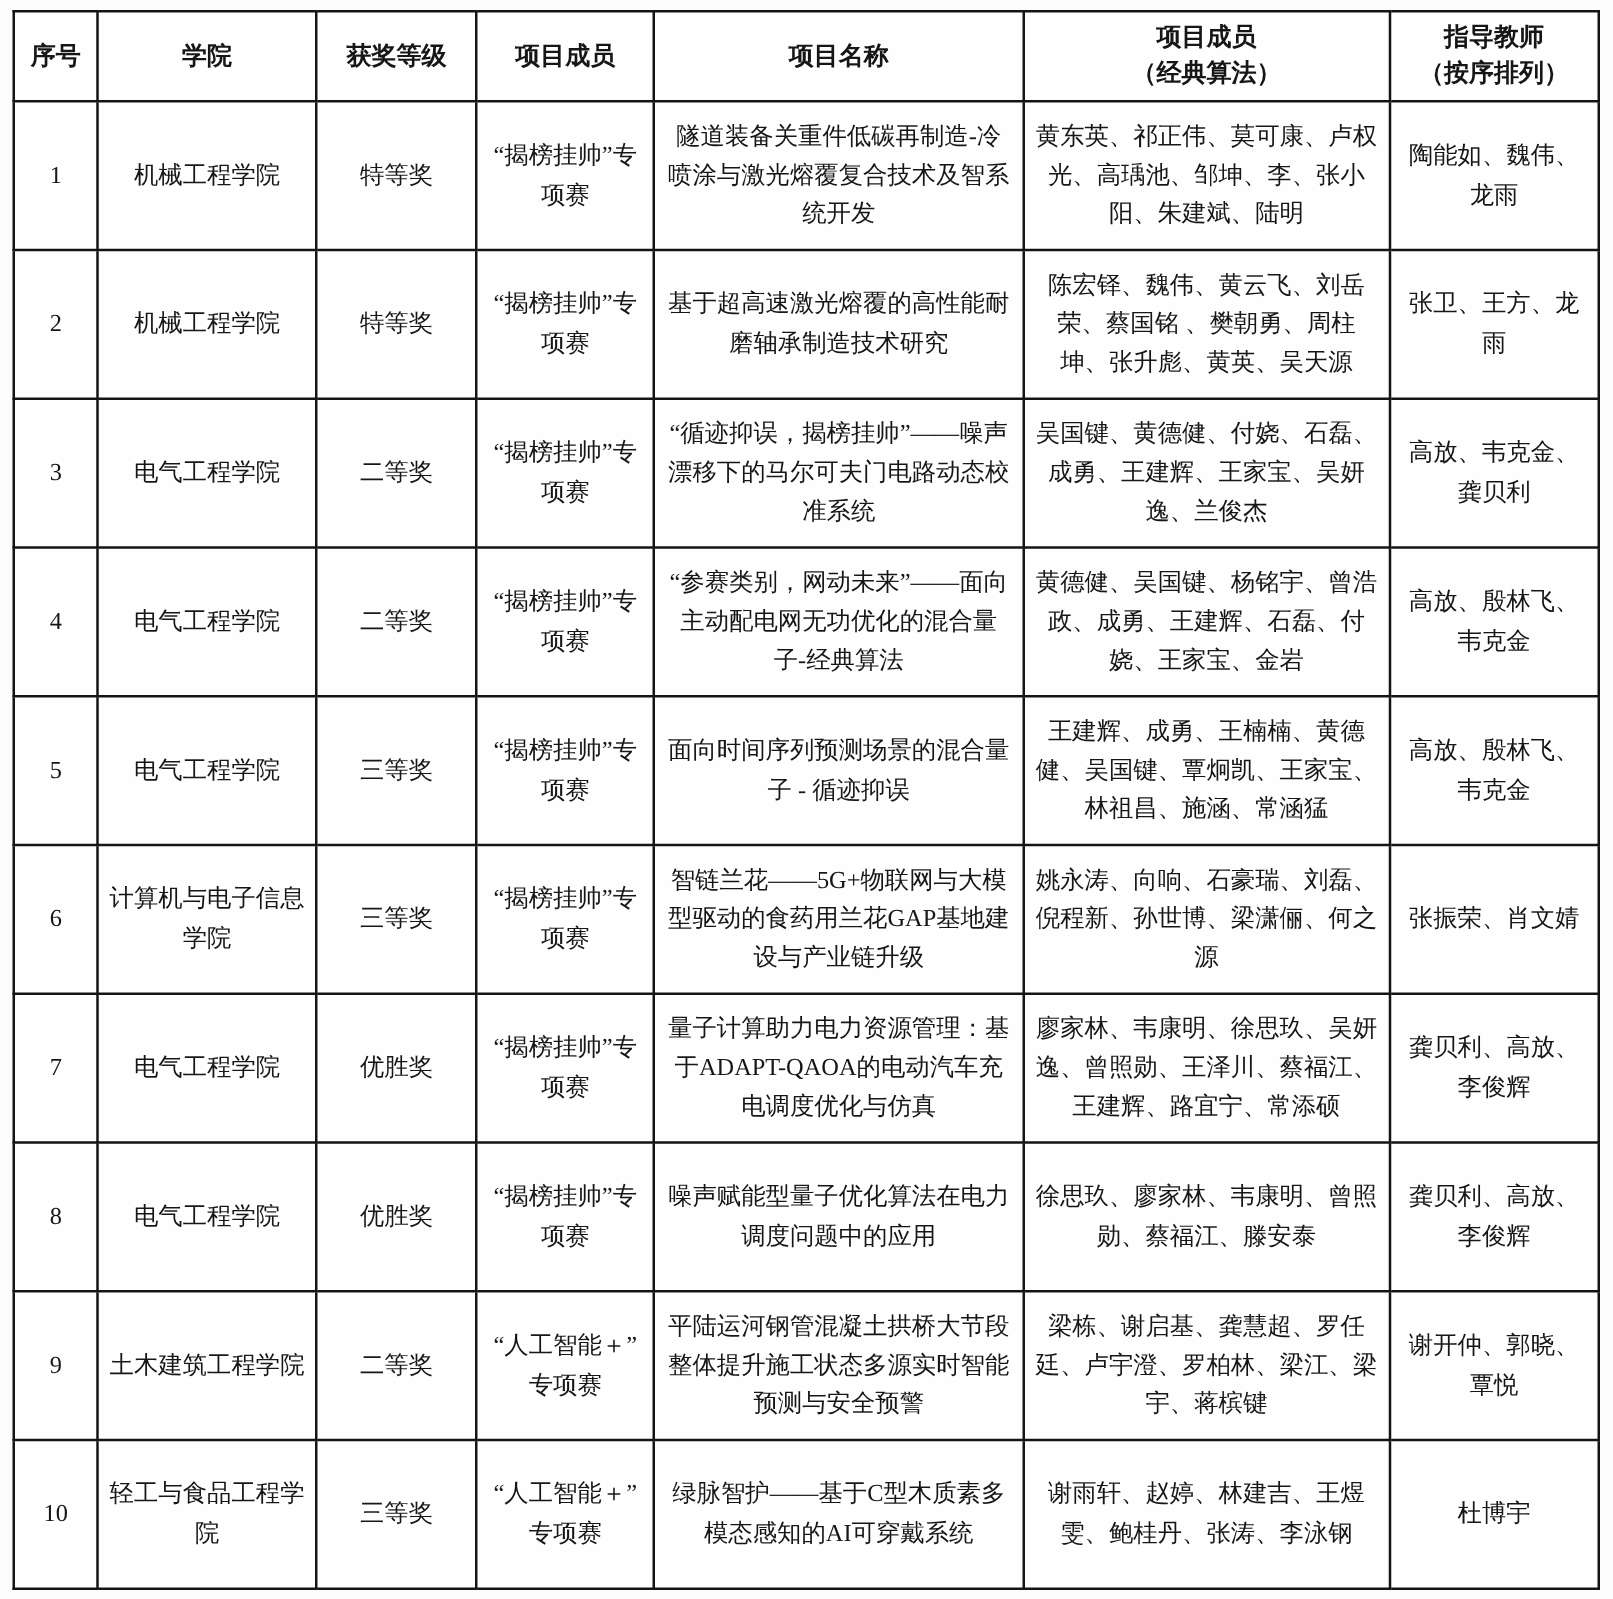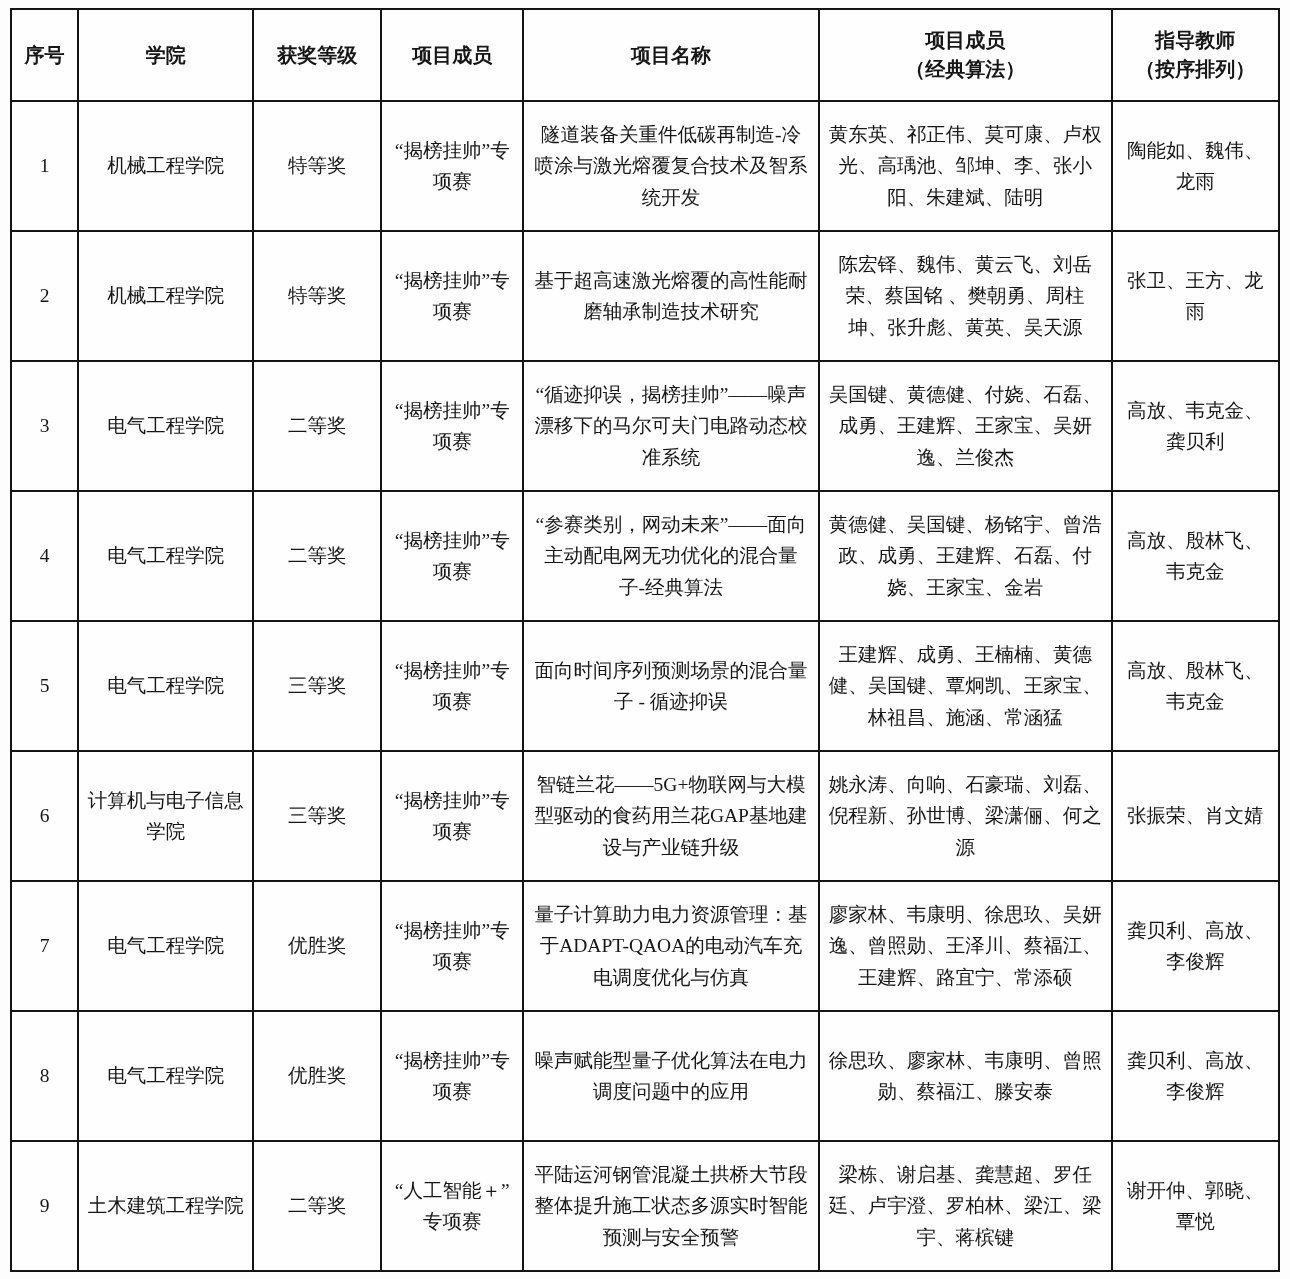--- a/index.html
+++ b/index.html
@@ -34,21 +34,21 @@
   table.award-table th {
     font-size: 20px;
     font-weight: bold;
     white-space: pre-line;
     line-height: 1.45;
   }
   table.award-table td {
     font-size: 19.5px;
     line-height: 1.6;
   }
-  thead tr { height: 92px; }
+  thead tr { height: 72px; }
   tbody tr { height: 116px; }
   col.c-no       { width: 5.3%; }
   col.c-college  { width: 13.8%; }
   col.c-award    { width: 10.1%; }
   col.c-category { width: 11.2%; }
   col.c-project  { width: 23.3%; }
   col.c-members  { width: 23.1%; }
   col.c-teachers { width: 13.2%; }
 </style>
 </head>
@@ -153,15 +153,24 @@
       </tr>
       <tr>
         <td>9</td>
         <td>土木建筑工程学院</td>
         <td>二等奖</td>
         <td>“人工智能＋”专项赛</td>
         <td>平陆运河钢管混凝土拱桥大节段整体提升施工状态多源实时智能预测与安全预警</td>
         <td>梁栋、谢启基、龚慧超、罗任廷、卢宇澄、罗柏林、梁江、梁宇、蒋槟键</td>
         <td>谢开仲、郭晓、覃悦</td>
       </tr>
+      <tr>
+        <td>10</td>
+        <td>轻工与食品工程学院</td>
+        <td>三等奖</td>
+        <td>“人工智能＋”专项赛</td>
+        <td>绿脉智护——基于C型木质素多模态感知的AI可穿戴系统</td>
+        <td>谢雨轩、赵婷、林建吉、王煜雯、鲍桂丹、张涛、李泳钢</td>
+        <td>杜博宇</td>
+      </tr>
     </tbody>
   </table>
 </div>
 
 </body></html>

